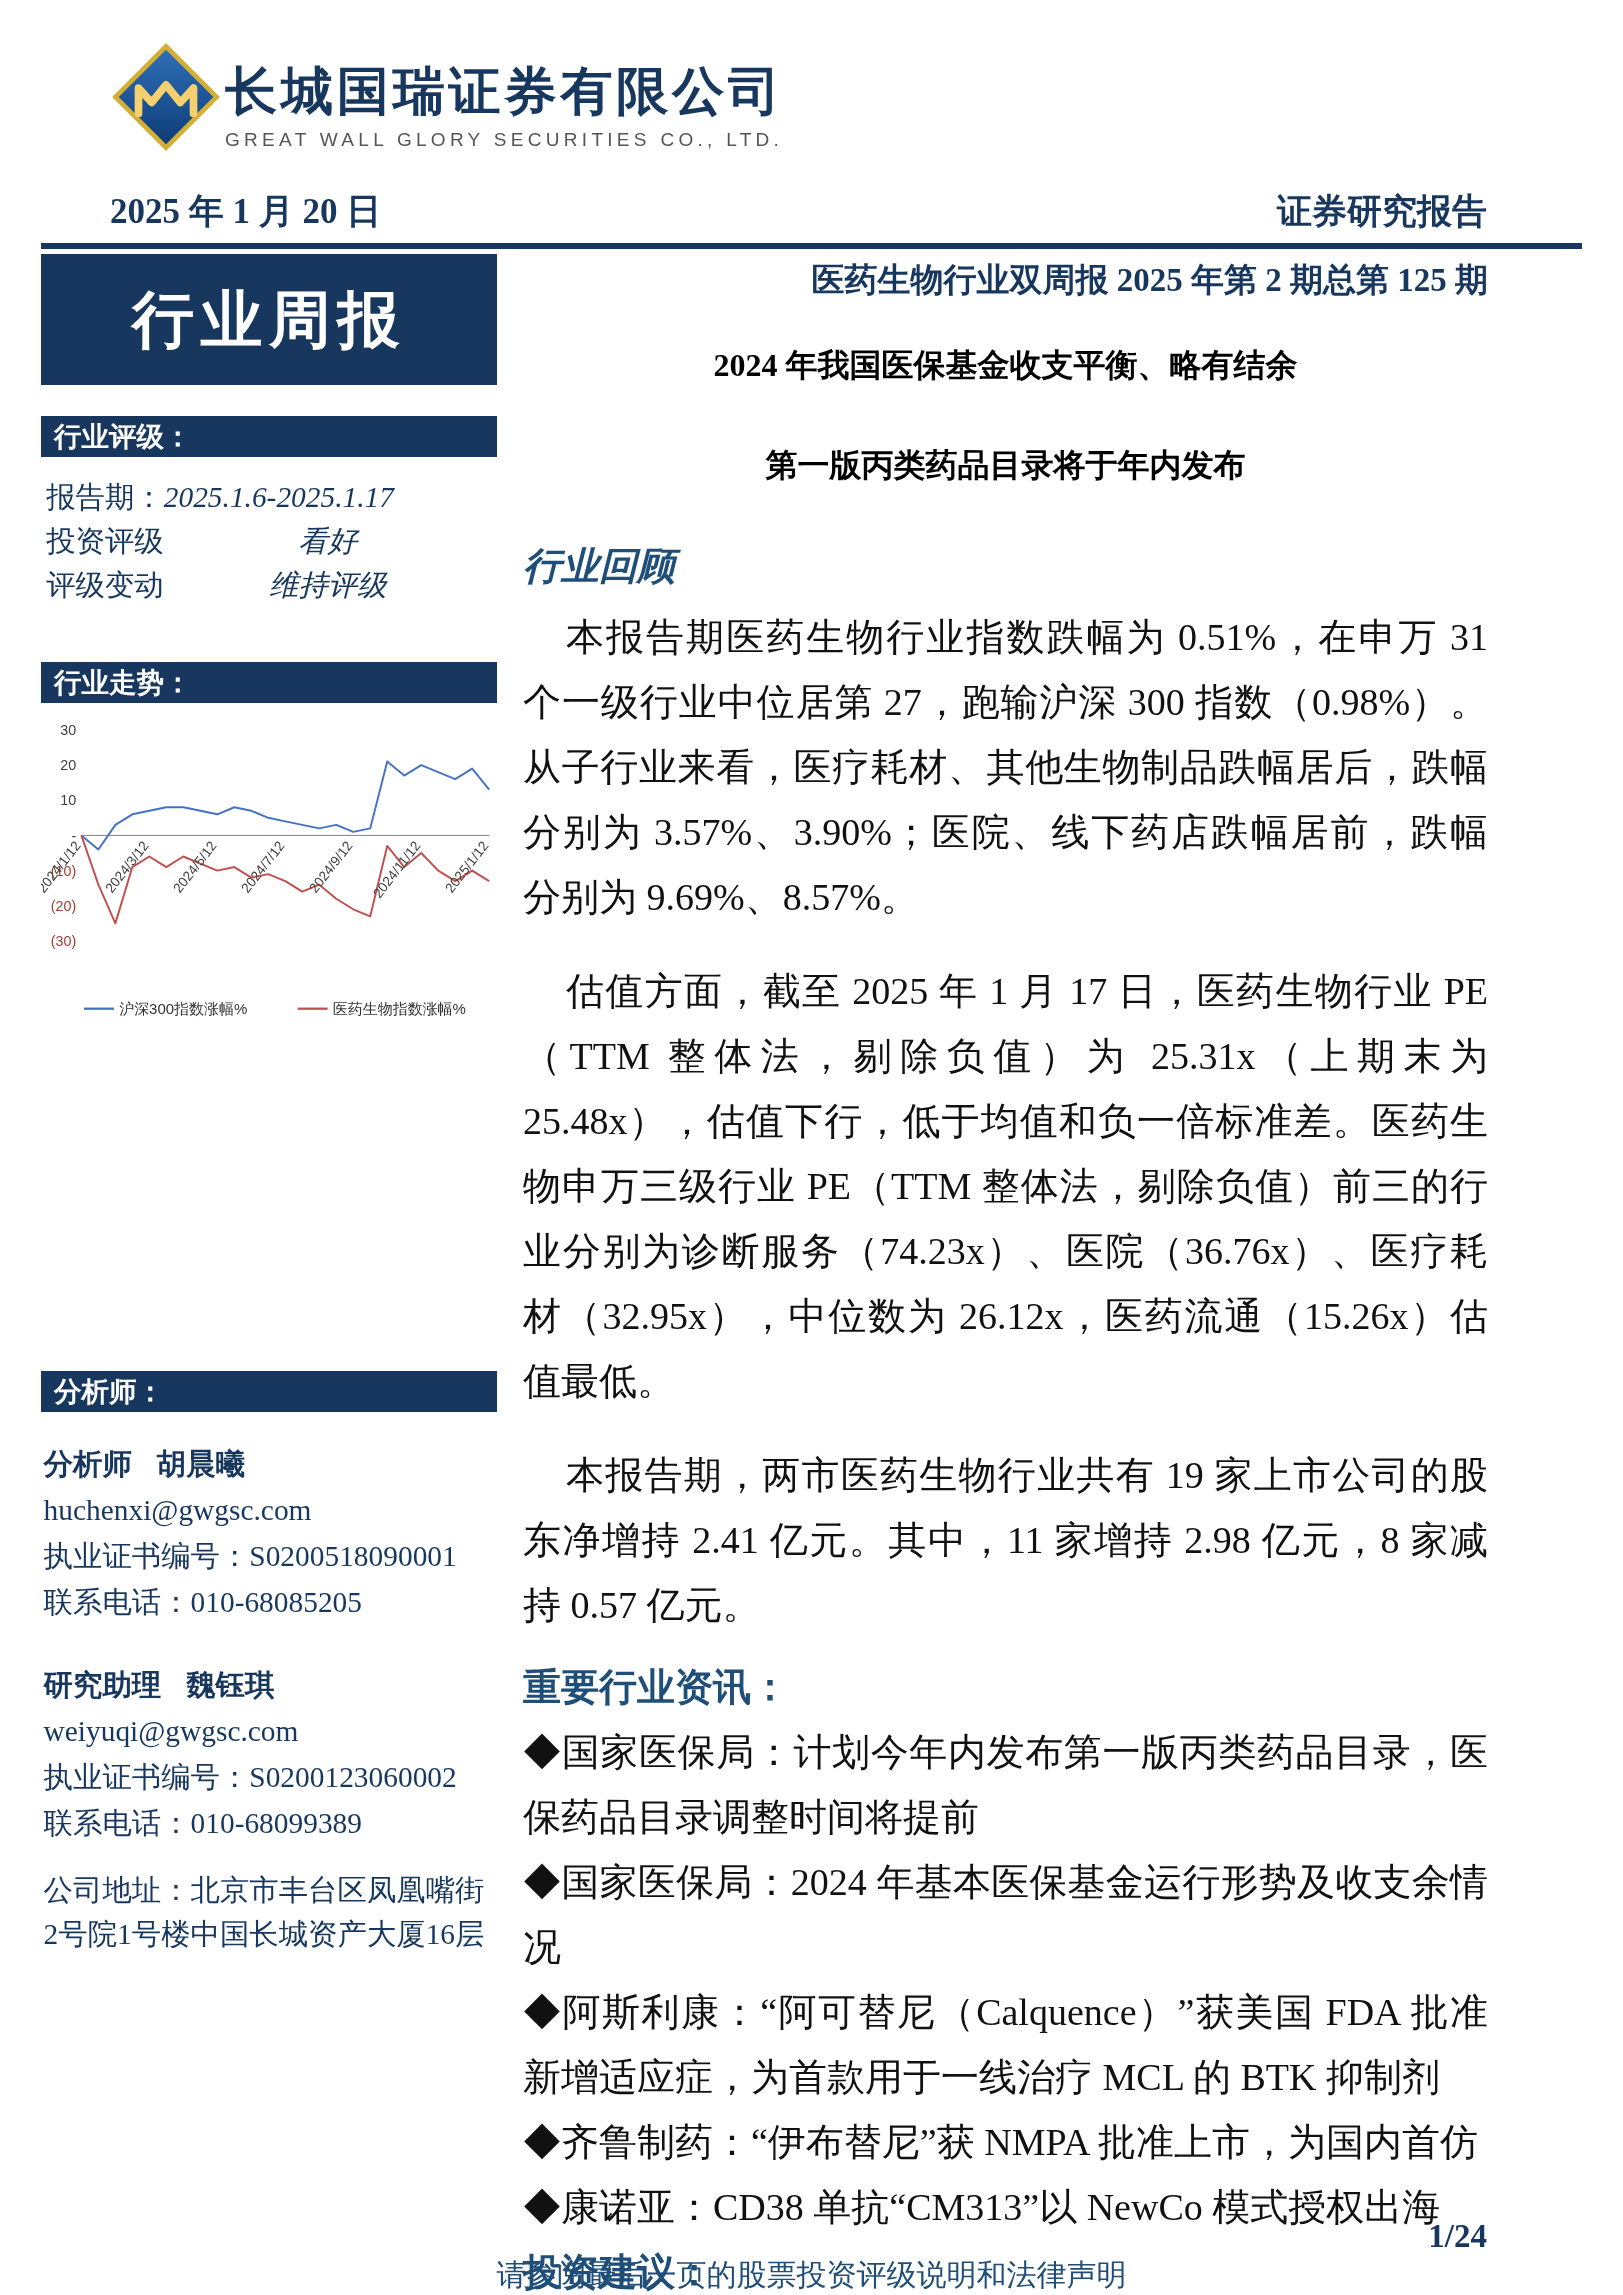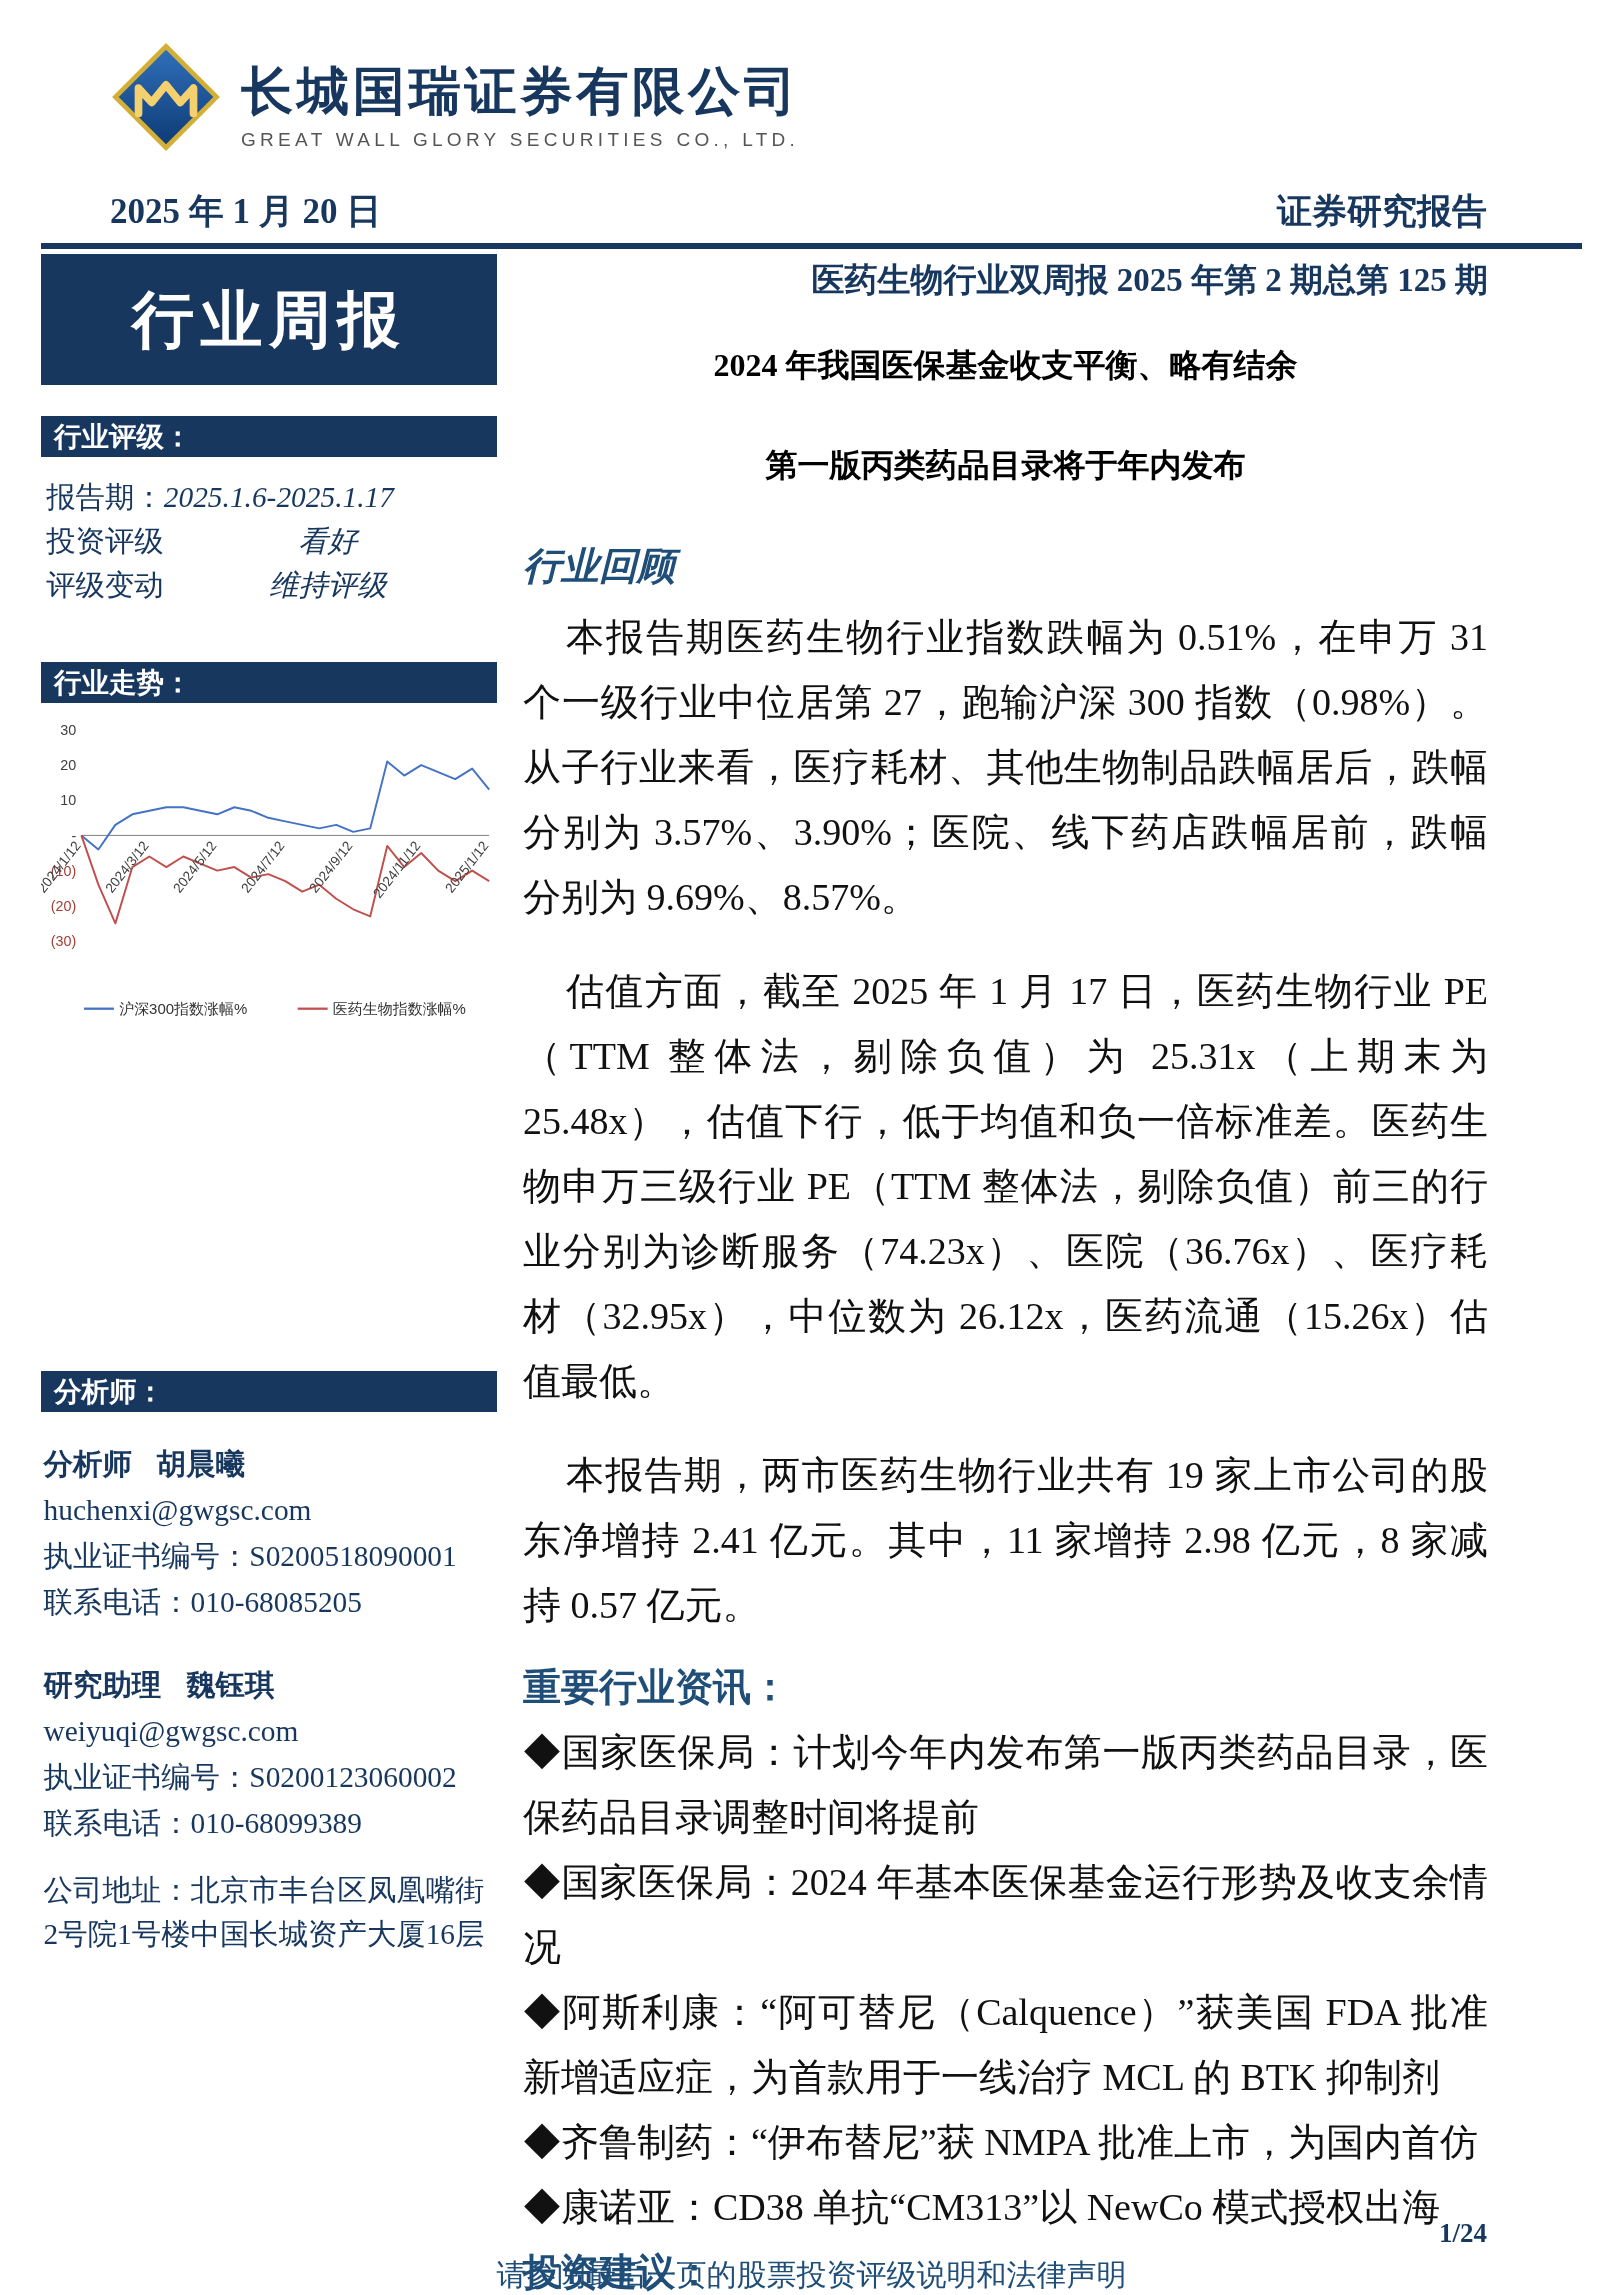--- a/index.html
+++ b/index.html
@@ -11,21 +11,21 @@
   .page{
     position:relative;
     width:1623px;height:2295px;
     background:#ffffff;
     font-family:"Liberation Serif", serif;
     color:#111;
     overflow:hidden;
   }
   
   .logo-wrap{position:absolute;left:111px;top:42px;width:110px;height:110px;}
-  .company-block{position:absolute;left:241px;top:63px;}
+  .company-block{position:absolute;left:225px;top:63px;}
   .company-cn{font-size:52px;font-weight:bold;color:#17375E;letter-spacing:3.9px;line-height:1.1;}
   .company-en{font-size:19px;color:#555;letter-spacing:4.3px;margin-top:9.2px;font-family:"Liberation Sans",sans-serif;}
   .date-row{
     position:absolute;left:41px;top:188px;width:1541px;
     display:flex;justify-content:space-between;
     padding:0 95px 0 69px;
     font-size:35px;font-weight:bold;color:var(--navy);
   }
   .header-divider{position:absolute;left:41px;top:243px;width:1541px;height:5.9px;background:var(--navy);}
   
@@ -67,21 +67,21 @@
   .h-review{margin-top:55px;font-style:italic;}
   .h-news{margin-top:27.5px;}
   .h-invest{margin-top:10.5px;}
   .para{font-size:38px;line-height:65px;text-align:justify;}
   .para.indent{text-indent:43px;}
   .para.mt1{margin-top:17px;}
   .para.mt2{margin-top:29px;}
   .bullets{margin-top:11.8px;}
   .bullet{font-size:38px;line-height:65px;text-align:justify;}
   
-  .page-num{position:absolute;top:2218px;right:136px;font-size:27px;font-weight:bold;color:var(--navy);}
+  .page-num{position:absolute;top:2218px;right:136px;font-size:33px;font-weight:bold;color:var(--navy);}
   .footer-note{position:absolute;top:2255px;left:0;width:100%;text-align:center;font-size:30px;color:var(--heading-blue);}
 </style>
 </head>
 <body>
 
 <div class="page">
 
   <div class="logo-wrap">
     <svg viewBox="0 0 100 100" width="110" height="110">
       <defs>

